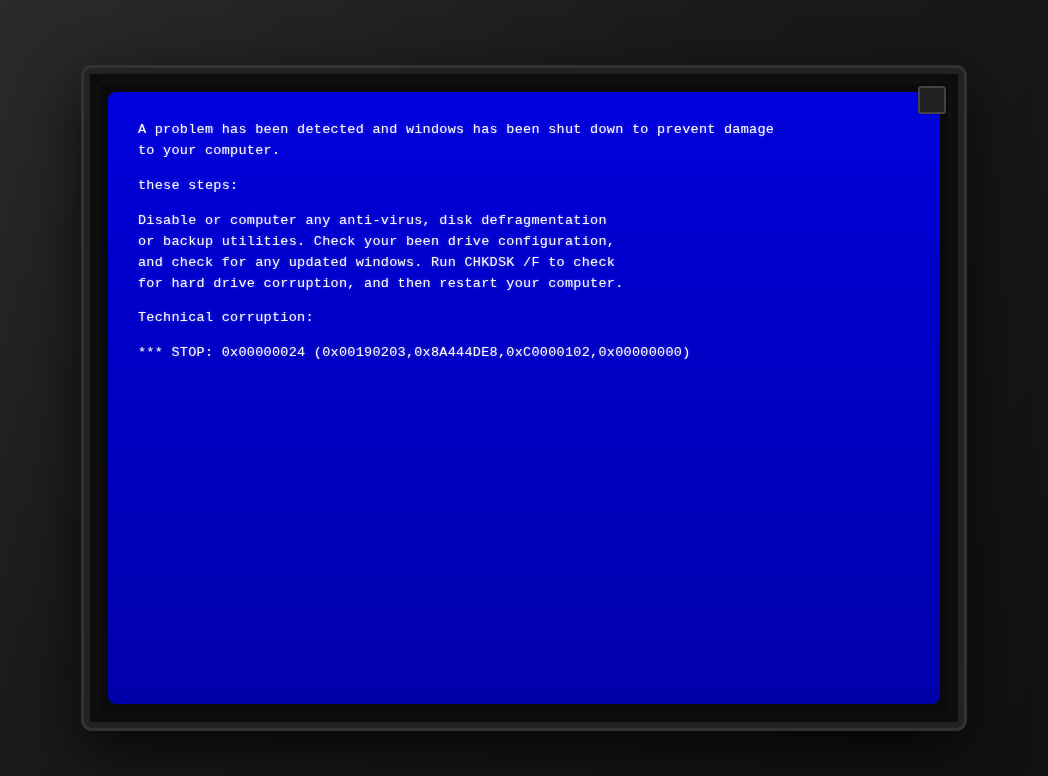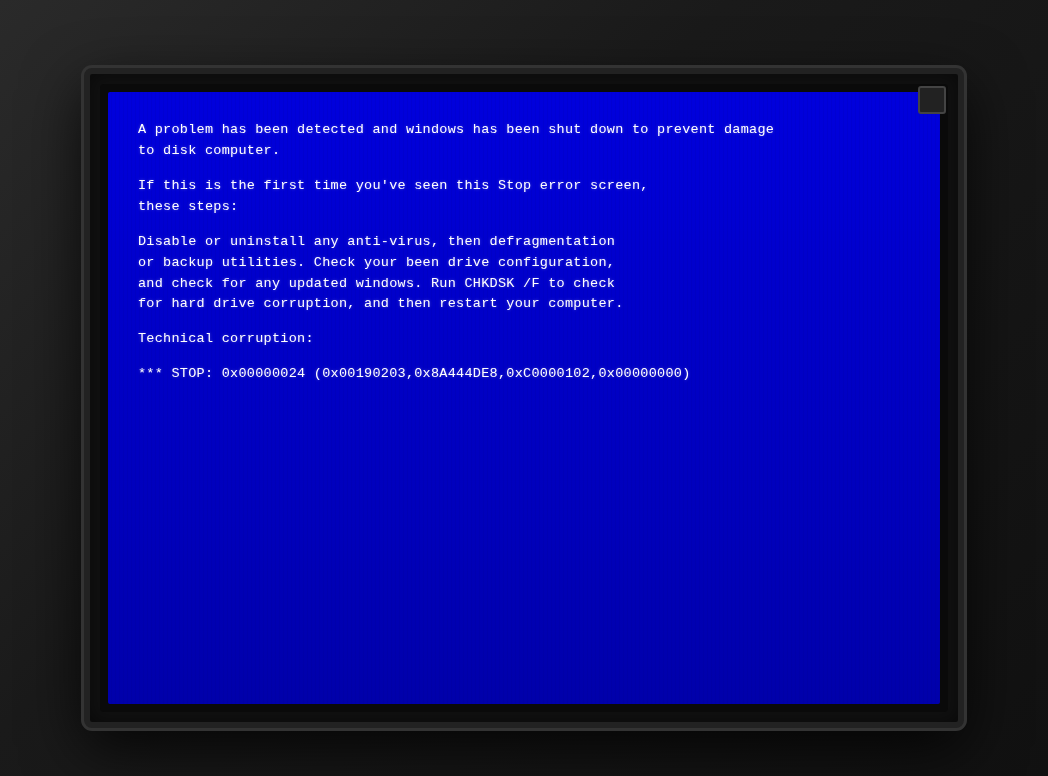--- a/index.html
+++ b/index.html
@@ -47,21 +47,21 @@
       position: absolute;
       inset: 10px;
       background: #0a0a0a;
       border-radius: 4px;
     }
 
     .screen {
       position: absolute;
       inset: 18px;
       background: #0000cc;
-      border-radius: 2px;
+      border-radius: 8px;
       overflow: hidden;
       display: flex;
       align-items: flex-start;
       justify-content: flex-start;
       
       background: linear-gradient(
         180deg,
         #0000dd 0%,
         #0000cc 30%,
         #0000bb 70%,
@@ -123,26 +123,25 @@
 </head>
 <body>
 
 <div class="room-bg"></div>
 
 <div class="monitor-outer">
   <div class="monitor-bezel"></div>
   <div class="screen">
     <div class="bsod-content">
     <span class="bsod-line">A problem has been detected and windows has been shut down to prevent damage</span>
-        <span class="bsod-line">to disk computer.</span>
+        <span class="bsod-line">to your computer.</span>
         <span class="bsod-spacer"></span>
-        <span class="bsod-line">If this is the first time you've seen this Stop error screen,</span>
         <span class="bsod-line">these steps:</span>
         <span class="bsod-spacer"></span>
-        <span class="bsod-line">Disable or uninstall any anti-virus, then defragmentation</span>
+        <span class="bsod-line">Disable or computer any anti-virus, disk defragmentation</span>
         <span class="bsod-line">or backup utilities. Check your been drive configuration,</span>
         <span class="bsod-line">and check for any updated windows. Run CHKDSK /F to check</span>
         <span class="bsod-line">for hard drive corruption, and then restart your computer.</span>
         <span class="bsod-spacer"></span>
         <span class="bsod-line">Technical corruption:</span>
         <span class="bsod-spacer"></span>
         <span class="bsod-line">*** STOP: 0x00000024 (0x00190203,0x8A444DE8,0xC0000102,0x00000000)</span>
       </div>
   </div>
   <div class="monitor-corner-tr"></div>

